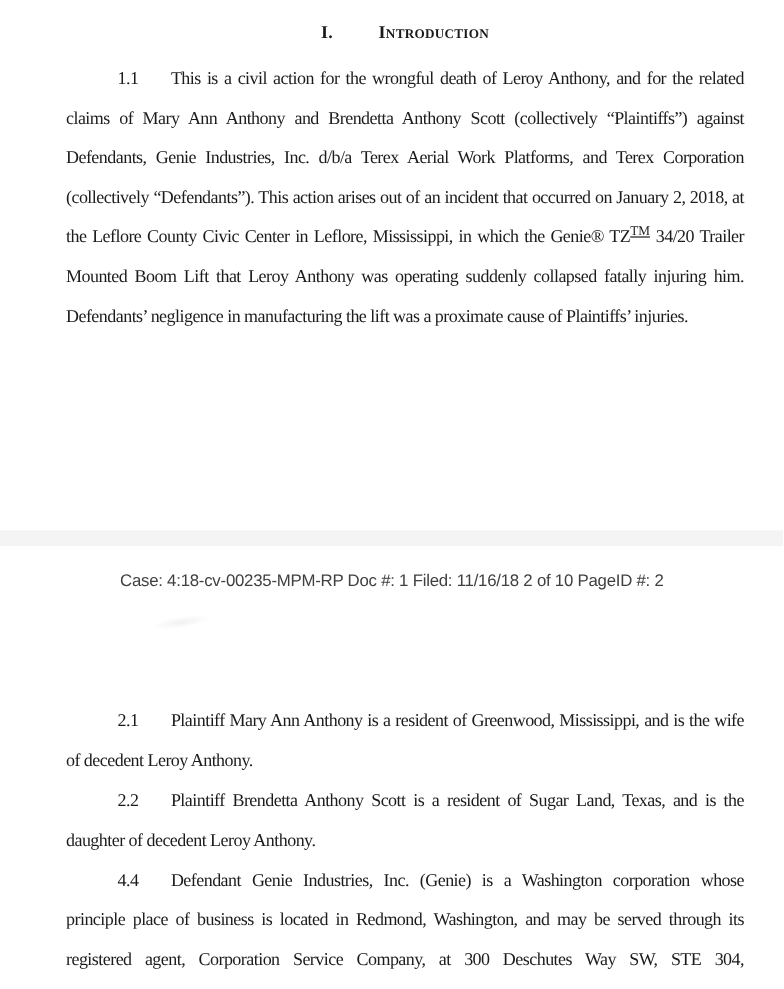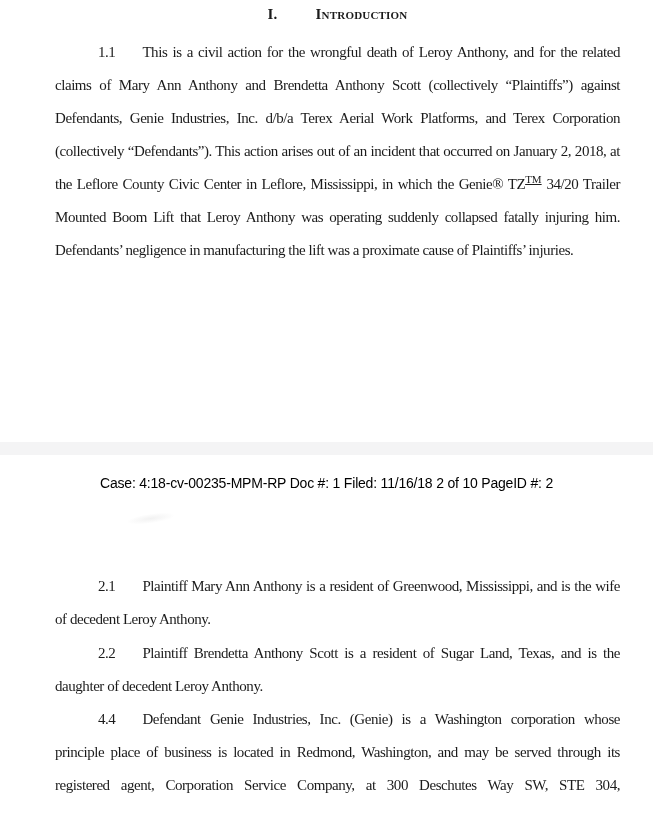--- a/index.html
+++ b/index.html
@@ -13,21 +13,21 @@
     height: 824px;
     background: #ffffff;
     overflow: hidden;
     font-family: "Liberation Serif", "DejaVu Serif", serif;
     color: #1b1b1b;
   }
   .doc-block {
     padding: 0 33px 0 55px;
   }
   .sec1 {
-    padding-top: 6px;
+    padding-top: 20px;
   }
   .sec2 {
     position: absolute;
     top: 551px;
     left: 0;
     right: 0;
   }
   .heading {
     text-align: center;
     font-weight: bold;
@@ -50,21 +50,21 @@
     margin: 0;
     font-size: 15px;
     line-height: 33px;
     letter-spacing: -0.45px;
     text-align: justify;
     text-indent: 43px;
   }
   .sec1 p.body-para {
     margin-top: 14px;
   }
-  p.p21 { margin-top: 19px; }
+  p.p21 { margin-top: 34px; }
   p.p22 { margin-top: 1px; }
   p.p23 { margin-top: 0; text-align-last: justify; }
   .num-tab {
     display: inline-block;
     width: 27px;
   }
   sup.tm {
     font-size: 11px;
     letter-spacing: 0;
     vertical-align: 6px;
@@ -107,21 +107,21 @@
 
   <div class="doc-block sec1">
     <div class="heading">
       <span class="h-num">I.</span><span class="h-tab"></span><span class="h-title">Introduction</span>
     </div>
     <p class="body-para"><span>1.1</span><span class="num-tab"></span><span>This is a civil action for the wrongful death of Leroy Anthony, and for the related claims of Mary Ann Anthony and Brendetta Anthony Scott (collectively “Plaintiffs”) against Defendants, Genie Industries, Inc. d/b/a Terex Aerial Work Platforms, and Terex Corporation (collectively “Defendants”). This action arises out of an incident that occurred on January 2, 2018, at the Leflore County Civic Center in Leflore, Mississippi, in which the Genie® TZ</span><sup class="tm">TM</sup><span> 34/20 Trailer Mounted Boom Lift that Leroy Anthony was operating suddenly collapsed fatally injuring him. Defendants’ negligence in manufacturing the lift was a proximate cause of Plaintiffs’ injuries.</span></p>
   </div>
 
   <div class="page-band" style="background-color: rgb(244, 244, 245);"></div>
 
-  <div class="case-stamp" style="color: #000000;">Case: 4:18-cv-00235-MPM-RP Doc #: 1 Filed: 11/16/18 2 of 10 PageID #: 2</div>
+  <div class="case-stamp" style="color: #404040;">Case: 4:18-cv-00235-MPM-RP Doc #: 1 Filed: 11/16/18 2 of 10 PageID #: 2</div>
 
   <div class="smudge"></div>
 
   <div class="doc-block sec2">
     <p class="body-para p21"><span>2.1</span><span class="num-tab"></span><span>Plaintiff Mary Ann Anthony is a resident of Greenwood, Mississippi, and is the wife of decedent Leroy Anthony.</span></p>
     <p class="body-para p22"><span>2.2</span><span class="num-tab"></span><span>Plaintiff Brendetta Anthony Scott is a resident of Sugar Land, Texas, and is the daughter of decedent Leroy Anthony.</span></p>
     <p class="body-para p23"><span>4.4</span><span class="num-tab"></span><span>Defendant Genie Industries, Inc. (Genie) is a Washington corporation whose principle place of business is located in Redmond, Washington, and may be served through its registered agent, Corporation Service Company, at 300 Deschutes Way SW, STE 304,</span></p>
   </div>
 
 </div>

